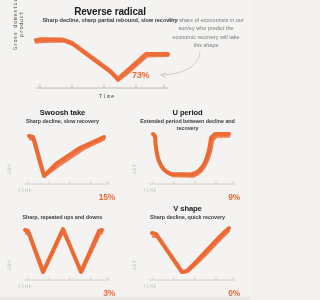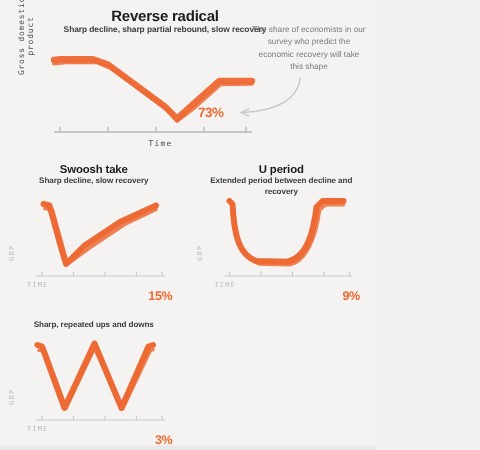--- a/index.html
+++ b/index.html
@@ -194,14 +194,35 @@
         <line x1="24" y1="80" x2="110" y2="80" stroke="#cbc9c6" stroke-width="0.8"></line>
         <line x1="28" y1="77" x2="28" y2="80" stroke="#cbc9c6" stroke-width="0.8"></line>
         <line x1="49" y1="77" x2="49" y2="80" stroke="#cbc9c6" stroke-width="0.8"></line>
         <line x1="70" y1="77" x2="70" y2="80" stroke="#cbc9c6" stroke-width="0.8"></line>
         <line x1="91" y1="77" x2="91" y2="80" stroke="#cbc9c6" stroke-width="0.8"></line>
         <line x1="108" y1="77" x2="108" y2="80" stroke="#cbc9c6" stroke-width="0.8"></line>
       </g>
     </svg>
   </div>
 
+  <div class="panel pos-v">
+    <div class="p-title">V shape</div>
+    <div class="p-sub">Sharp decline, quick recovery</div>
+    <div class="p-ylab">GDP</div>
+    <div class="p-xlab">TIME</div>
+    <div class="p-pct">0%</div>
+    <svg class="p-svg" width="125" height="96" viewBox="0 0 125 96">
+      <g>
+        <path d="M27,33 L31,34 L57,72 L62,71 C76,58 90,40 104,28" fill="none" stroke="#ed6a35" stroke-width="4" stroke-linecap="round" stroke-linejoin="round"></path>
+        <path d="M28,36.5 L33,37 L58,72.5 L63,71.5 C78,60 92,42 104,31" fill="none" stroke="#ed6a35" stroke-width="2.4" stroke-linecap="round" stroke-linejoin="round" opacity="0.85"></path>
+      </g>
+      <g>
+        <line x1="24" y1="80" x2="110" y2="80" stroke="#cbc9c6" stroke-width="0.8"></line>
+        <line x1="28" y1="77" x2="28" y2="80" stroke="#cbc9c6" stroke-width="0.8"></line>
+        <line x1="49" y1="77" x2="49" y2="80" stroke="#cbc9c6" stroke-width="0.8"></line>
+        <line x1="70" y1="77" x2="70" y2="80" stroke="#cbc9c6" stroke-width="0.8"></line>
+        <line x1="91" y1="77" x2="91" y2="80" stroke="#cbc9c6" stroke-width="0.8"></line>
+        <line x1="108" y1="77" x2="108" y2="80" stroke="#cbc9c6" stroke-width="0.8"></line>
+      </g>
+    </svg>
+  </div>
 
 </div>
 
 </body></html>

